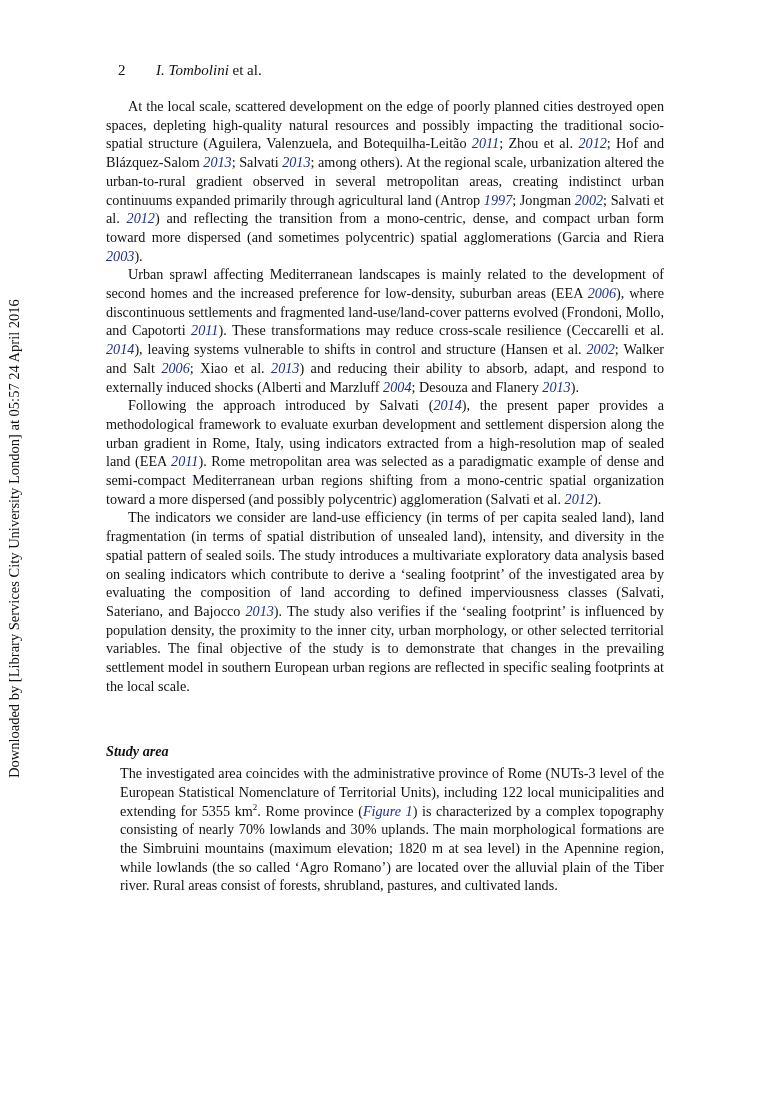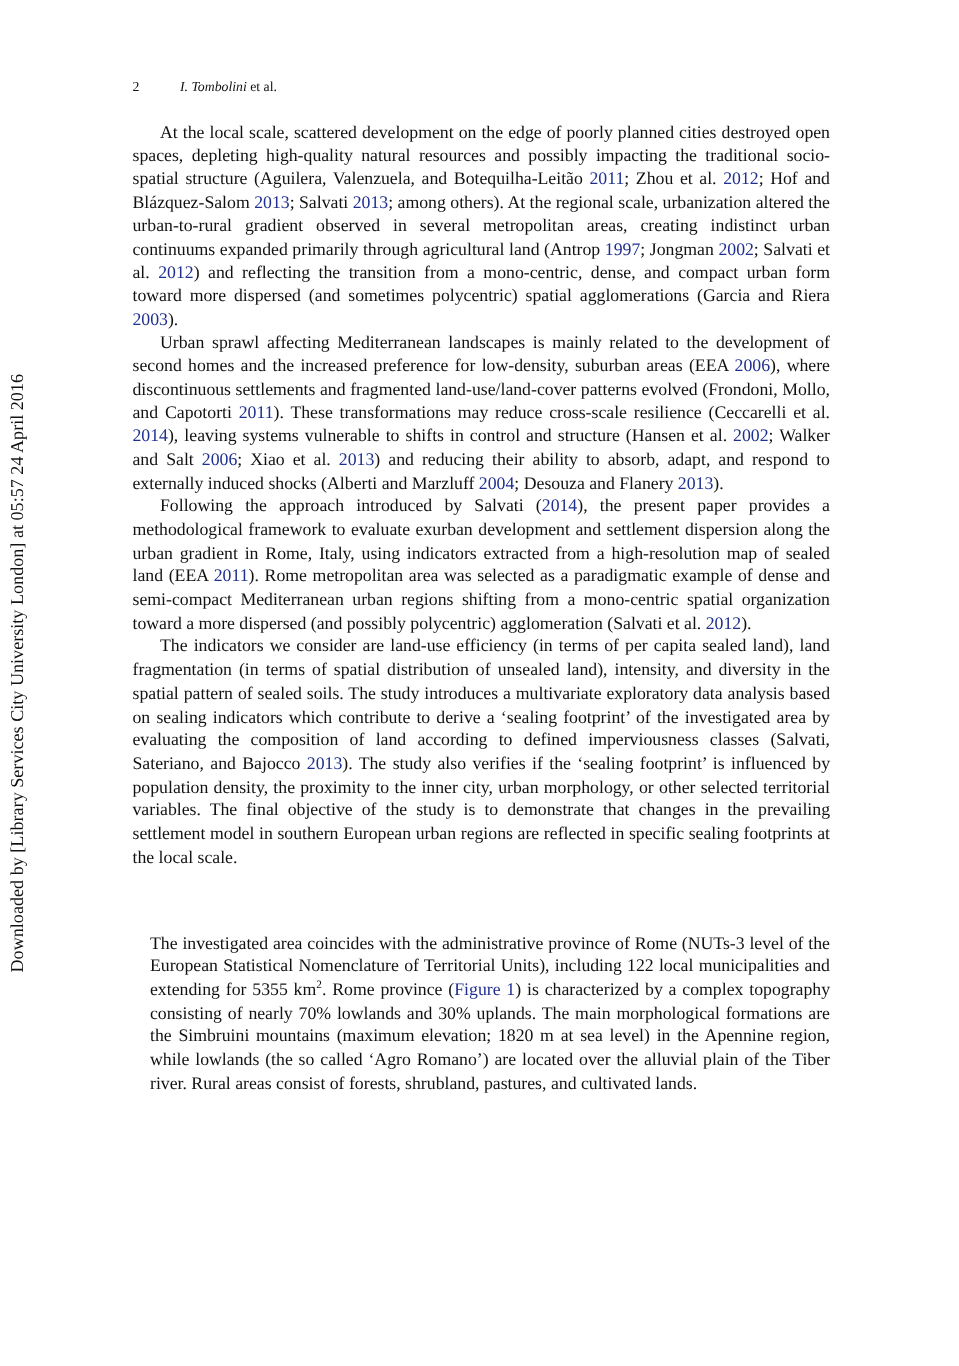--- a/index.html
+++ b/index.html
@@ -15,33 +15,33 @@
   }
   .sidebar-note span {
     position: absolute;
     left: 0; top: 0;
     white-space: nowrap;
     font-size: 14.5px;
     transform-origin: left top;
     transform: translate(3px, 488px) rotate(-90deg);
   }
   .running-head {
-    position: absolute; left: 106px; top: 61px;
-    font-size: 11px; line-height: 18px;
+    position: absolute; left: 118px; top: 61px;
+    font-size: 15px; line-height: 18px;
   }
   .running-head .pg { display: inline-block; width: 38px; }
   .running-head .auth { font-style: italic; }
   .content {
     position: absolute; left: 106px; top: 97px; width: 558px;
     font-size: 14.2px; line-height: 18.7px;
     text-align: justify;
   }
   .content p { margin: 0; text-indent: 22px; }
   .content p.noindent { text-indent: 0; margin-left: 14px; }
-  a.cite { color: #1f2f8f; text-decoration: none; }
+  a.cite { color: #1f2f8f; text-decoration: none; font-style: italic; }
   h2.section {
     margin: 0; font-size: 14.2px; font-weight: bold; line-height: 18.7px;
   }
   h3.subsection {
     margin: 0; font-size: 14.2px; font-weight: bold; font-style: italic; line-height: 18.7px;
   }
   .sec-gap { height: 46px; }
   .sub-gap { height: 4px; }
   sup { font-size: 9px; line-height: 0; }
 </style>
@@ -57,17 +57,18 @@
 </div>
 
 <div class="content">
   <div id="intro">
       <p>At the local scale, scattered development on the edge of poorly planned cities destroyed open spaces, depleting high-quality natural resources and possibly impacting the traditional socio-spatial structure (Aguilera, Valenzuela, and Botequilha-Leitão <a class="cite" style="color: rgb(31, 47, 143);">2011</a>; Zhou et al. <a class="cite" style="color: rgb(31, 47, 143);">2012</a>; Hof and Blázquez-Salom <a class="cite" style="color: rgb(31, 47, 143);">2013</a>; Salvati <a class="cite" style="color: rgb(31, 47, 143);">2013</a>; among others). At the regional scale, urbanization altered the urban-to-rural gradient observed in several metropolitan areas, creating indistinct urban continuums expanded primarily through agricultural land (Antrop <a class="cite" style="color: rgb(31, 47, 143);">1997</a>; Jongman <a class="cite" style="color: rgb(31, 47, 143);">2002</a>; Salvati et al. <a class="cite" style="color: rgb(31, 47, 143);">2012</a>) and reflecting the transition from a mono-centric, dense, and compact urban form toward more dispersed (and sometimes polycentric) spatial agglomerations (Garcia and Riera <a class="cite" style="color: rgb(31, 47, 143);">2003</a>).</p>
       <p>Urban sprawl affecting Mediterranean landscapes is mainly related to the development of second homes and the increased preference for low-density, suburban areas (EEA <a class="cite" style="color: rgb(31, 47, 143);">2006</a>), where discontinuous settlements and fragmented land-use/land-cover patterns evolved (Frondoni, Mollo, and Capotorti <a class="cite" style="color: rgb(31, 47, 143);">2011</a>). These transformations may reduce cross-scale resilience (Ceccarelli et al. <a class="cite" style="color: rgb(31, 47, 143);">2014</a>), leaving systems vulnerable to shifts in control and structure (Hansen et al. <a class="cite" style="color: rgb(31, 47, 143);">2002</a>; Walker and Salt <a class="cite" style="color: rgb(31, 47, 143);">2006</a>; Xiao et al. <a class="cite" style="color: rgb(31, 47, 143);">2013</a>) and reducing their ability to absorb, adapt, and respond to externally induced shocks (Alberti and Marzluff <a class="cite" style="color: rgb(31, 47, 143);">2004</a>; Desouza and Flanery <a class="cite" style="color: rgb(31, 47, 143);">2013</a>).</p>
       <p>Following the approach introduced by Salvati (<a class="cite" style="color: rgb(31, 47, 143);">2014</a>), the present paper provides a methodological framework to evaluate exurban development and settlement dispersion along the urban gradient in Rome, Italy, using indicators extracted from a high-resolution map of sealed land (EEA <a class="cite" style="color: rgb(31, 47, 143);">2011</a>). Rome metropolitan area was selected as a paradigmatic example of dense and semi-compact Mediterranean urban regions shifting from a mono-centric spatial organization toward a more dispersed (and possibly polycentric) agglomeration (Salvati et al. <a class="cite" style="color: rgb(31, 47, 143);">2012</a>).</p>
       <p>The indicators we consider are land-use efficiency (in terms of per capita sealed land), land fragmentation (in terms of spatial distribution of unsealed land), intensity, and diversity in the spatial pattern of sealed soils. The study introduces a multivariate exploratory data analysis based on sealing indicators which contribute to derive a ‘sealing footprint’ of the investigated area by evaluating the composition of land according to defined imperviousness classes (Salvati, Sateriano, and Bajocco <a class="cite" style="color: rgb(31, 47, 143);">2013</a>). The study also verifies if the ‘sealing footprint’ is influenced by population density, the proximity to the inner city, urban morphology, or other selected territorial variables. The final objective of the study is to demonstrate that changes in the prevailing settlement model in southern European urban regions are reflected in specific sealing footprints at the local scale.</p>
     </div>
   <div class="sec-gap"></div>
+  <h3 class="subsection">Study area</h3>
   <div class="sub-gap"></div>
   <div id="study">
       <p class="noindent">The investigated area coincides with the administrative province of Rome (NUTs-3 level of the European Statistical Nomenclature of Territorial Units), including 122 local municipalities and extending for 5355 km<sup>2</sup>. Rome province (<a class="cite" style="color: rgb(31, 47, 143);">Figure 1</a>) is characterized by a complex topography consisting of nearly 70% lowlands and 30% uplands. The main morphological formations are the Simbruini mountains (maximum elevation; 1820 m at sea level) in the Apennine region, while lowlands (the so called ‘Agro Romano’) are located over the alluvial plain of the Tiber river. Rural areas consist of forests, shrubland, pastures, and cultivated lands.</p>
     </div>
 </div>
 
 </body></html>

